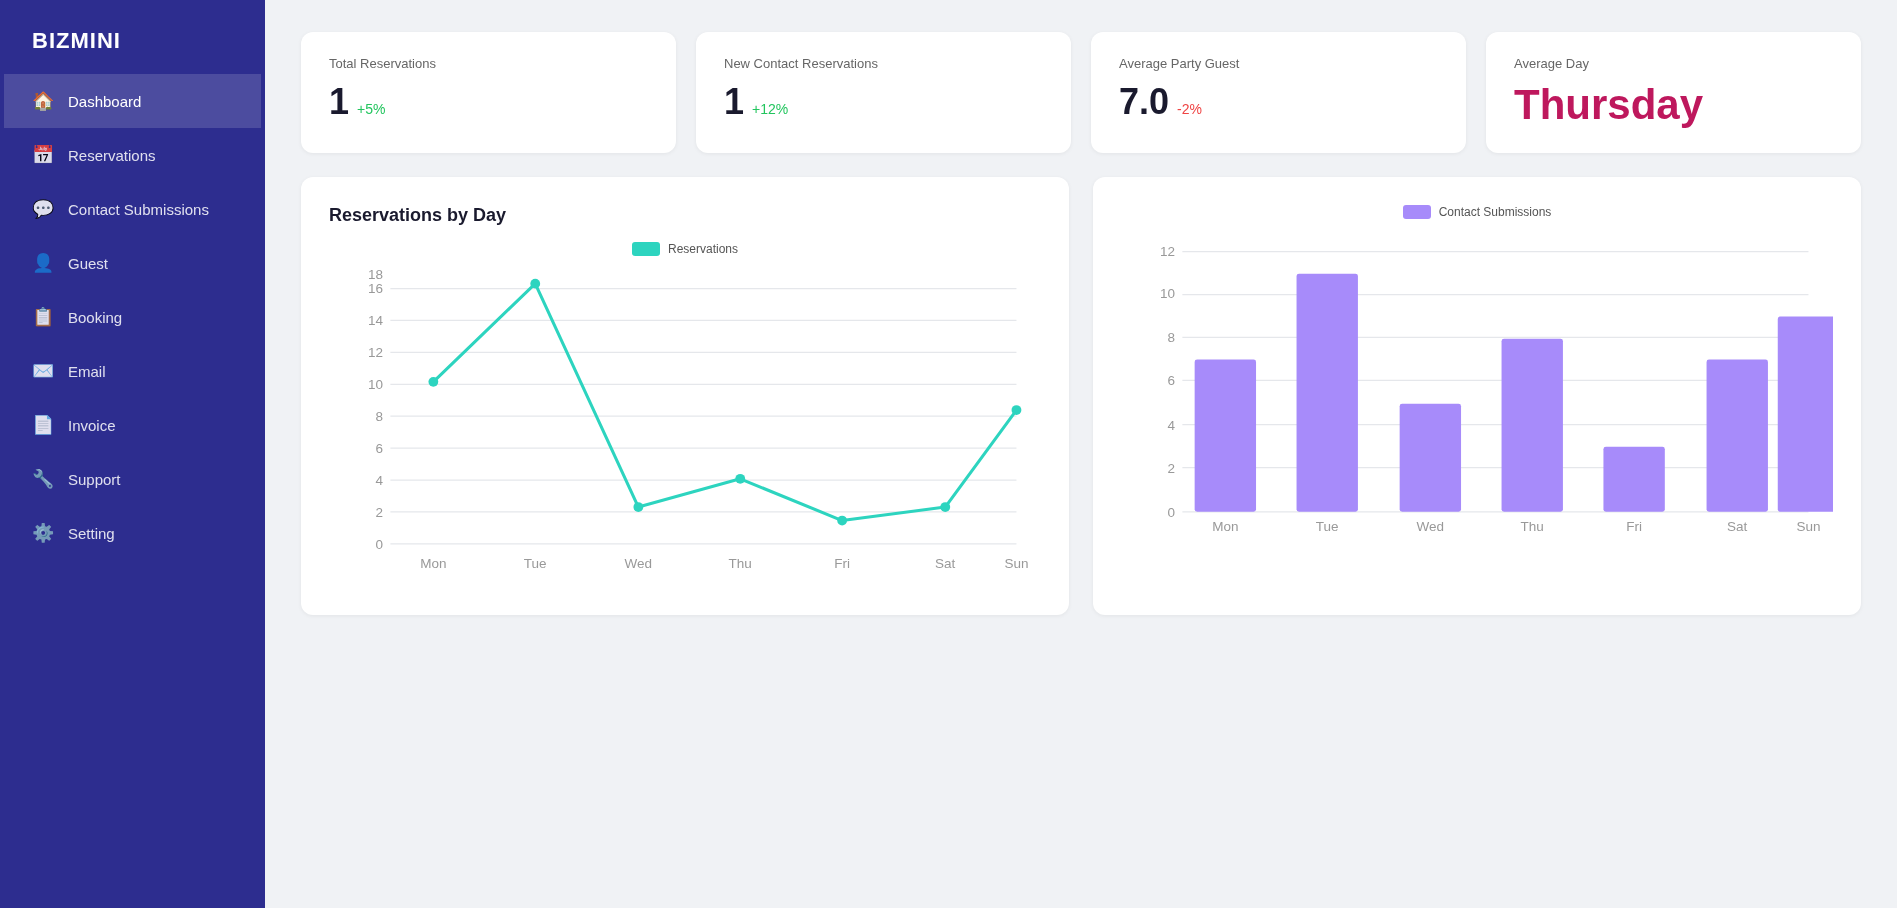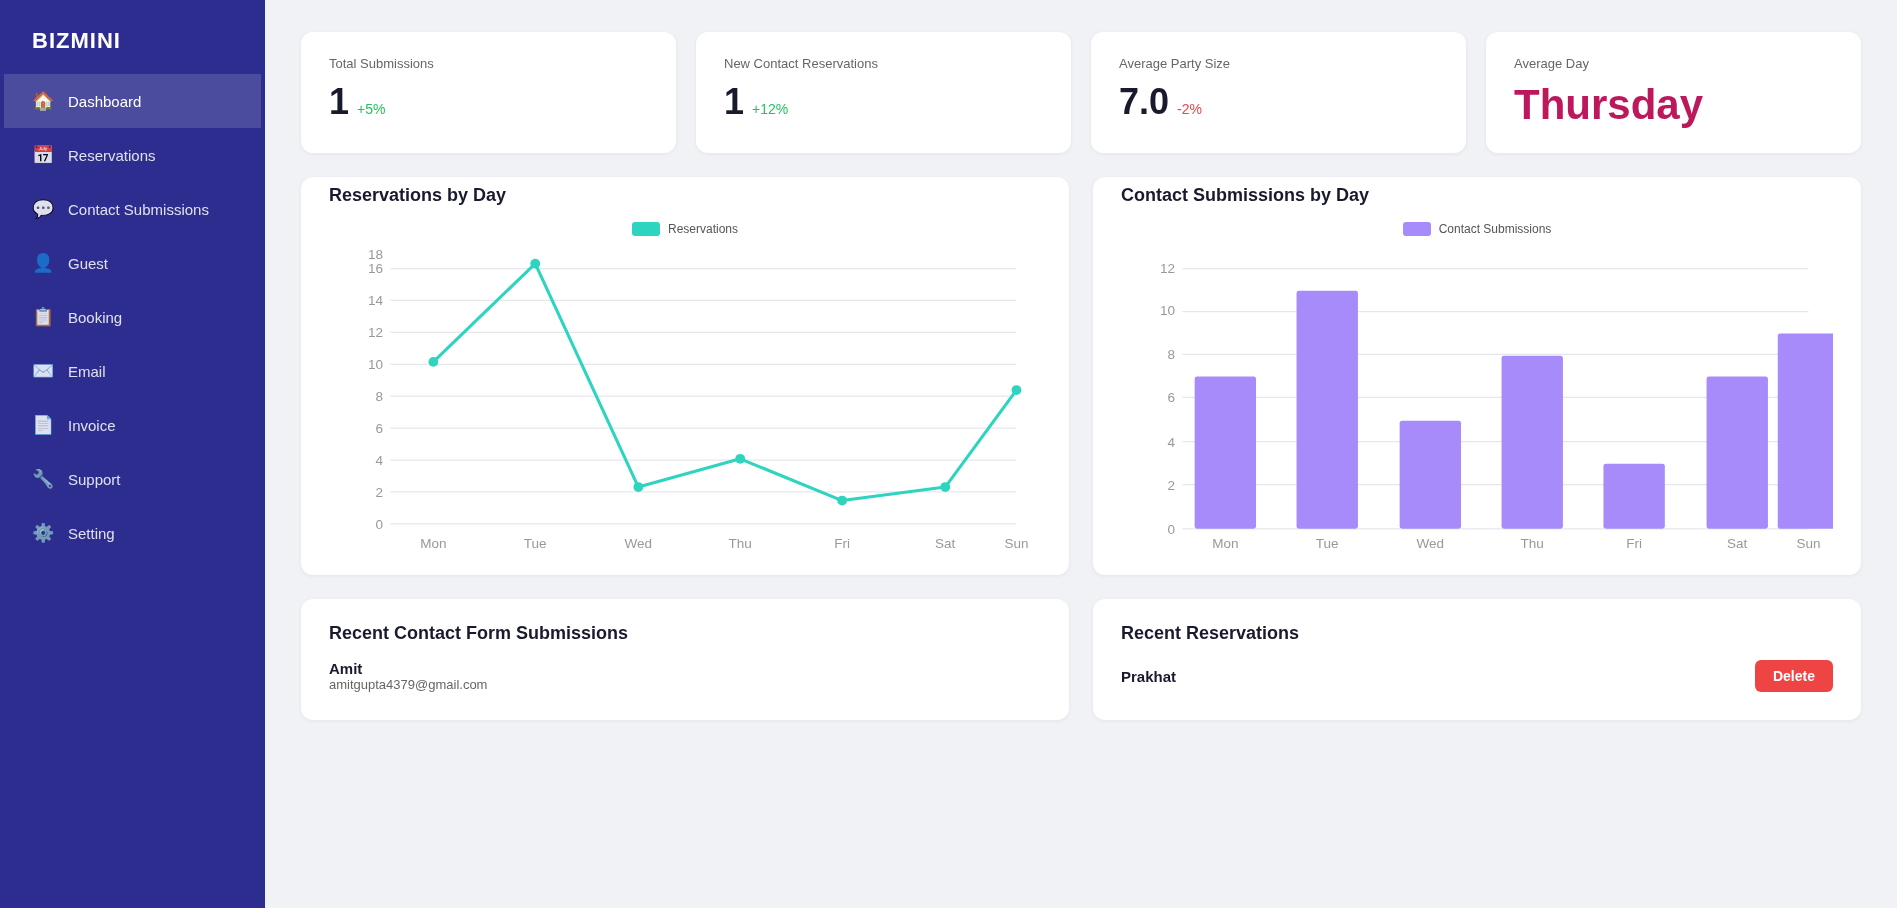--- a/index.html
+++ b/index.html
@@ -89,21 +89,21 @@
     
     .charts-row {
       display: grid;
       grid-template-columns: 1fr 1fr;
       gap: 24px;
       margin-bottom: 24px;
     }
     .chart-card {
       background: white;
       border-radius: 12px;
-      padding: 8px 28px;
+      padding: 28px 28px;
       box-shadow: 0 1px 4px rgba(0,0,0,0.06);
     }
     .chart-title {
       font-size: 18px;
       font-weight: 700;
       color: #1a1a2e;
       margin-bottom: 16px;
     }
     .chart-legend {
       display: flex;
@@ -205,35 +205,35 @@
       <span class="sidebar-icon">⚙️</span>
       <span>Setting</span>
     </div>
   </nav>
 </div>
 
 <div class="main">
 
   <div class="stats-row">
     <div class="stat-card">
-      <div class="stat-label">Total Submissions</div>
+      <div class="stat-label">Total Reservations</div>
       <div class="stat-value-row">
         <span class="stat-value">1</span>
         <span class="stat-change pos">+5%</span>
       </div>
     </div>
     <div class="stat-card">
       <div class="stat-label">New Contact Reservations</div>
       <div class="stat-value-row">
         <span class="stat-value">1</span>
         <span class="stat-change pos">+12%</span>
       </div>
     </div>
     <div class="stat-card">
-      <div class="stat-label">Average Party Size</div>
+      <div class="stat-label">Average Party Guest</div>
       <div class="stat-value-row">
         <span class="stat-value">7.0</span>
         <span class="stat-change neg">-2%</span>
       </div>
     </div>
     <div class="stat-card">
       <div class="stat-label">Average Day</div>
       <div class="busiest-value">Thursday</div>
     </div>
   </div>
@@ -285,21 +285,20 @@
         <text x="168" y="248" text-anchor="middle" font-size="11" fill="#999">Tue</text>
         <text x="252" y="248" text-anchor="middle" font-size="11" fill="#999">Wed</text>
         <text x="335" y="248" text-anchor="middle" font-size="11" fill="#999">Thu</text>
         <text x="418" y="248" text-anchor="middle" font-size="11" fill="#999">Fri</text>
         <text x="502" y="248" text-anchor="middle" font-size="11" fill="#999">Sat</text>
         <text x="560" y="248" text-anchor="middle" font-size="11" fill="#999">Sun</text>
       </svg>
     </div>
 
     <div class="chart-card">
-      <div class="chart-title">Contact Submissions by Day</div>
       <div class="chart-legend">
         <div class="legend-box purple"></div>
         <span>Contact Submissions</span>
       </div>
       <svg id="bar-chart" width="100%" viewBox="0 0 580 260">
 
         <line x1="50" y1="20" x2="560" y2="20" stroke="#e5e7eb" stroke-width="1"></line>
         <line x1="50" y1="55" x2="560" y2="55" stroke="#e5e7eb" stroke-width="1"></line>
         <line x1="50" y1="90" x2="560" y2="90" stroke="#e5e7eb" stroke-width="1"></line>
         <line x1="50" y1="125" x2="560" y2="125" stroke="#e5e7eb" stroke-width="1"></line>
@@ -327,29 +326,13 @@
         <text x="168" y="248" text-anchor="middle" font-size="11" fill="#999">Tue</text>
         <text x="252" y="248" text-anchor="middle" font-size="11" fill="#999">Wed</text>
         <text x="335" y="248" text-anchor="middle" font-size="11" fill="#999">Thu</text>
         <text x="418" y="248" text-anchor="middle" font-size="11" fill="#999">Fri</text>
         <text x="502" y="248" text-anchor="middle" font-size="11" fill="#999">Sat</text>
         <text x="560" y="248" text-anchor="middle" font-size="11" fill="#999">Sun</text>
       </svg>
     </div>
   </div>
 
-  <div class="bottom-row">
-    <div class="table-card">
-      <div class="table-card-title">Recent Contact Form Submissions</div>
-      <div class="contact-entry">
-        <div class="contact-name">Amit</div>
-        <div class="contact-email">amitgupta4379@gmail.com</div>
-      </div>
-    </div>
-    <div class="table-card">
-      <div class="table-card-title">Recent Reservations</div>
-      <div class="reservation-entry">
-        <div class="reservation-name">Prakhat</div>
-        <button class="delete-btn">Delete</button>
-      </div>
-    </div>
-  </div>
 </div>
 
 </body></html>

